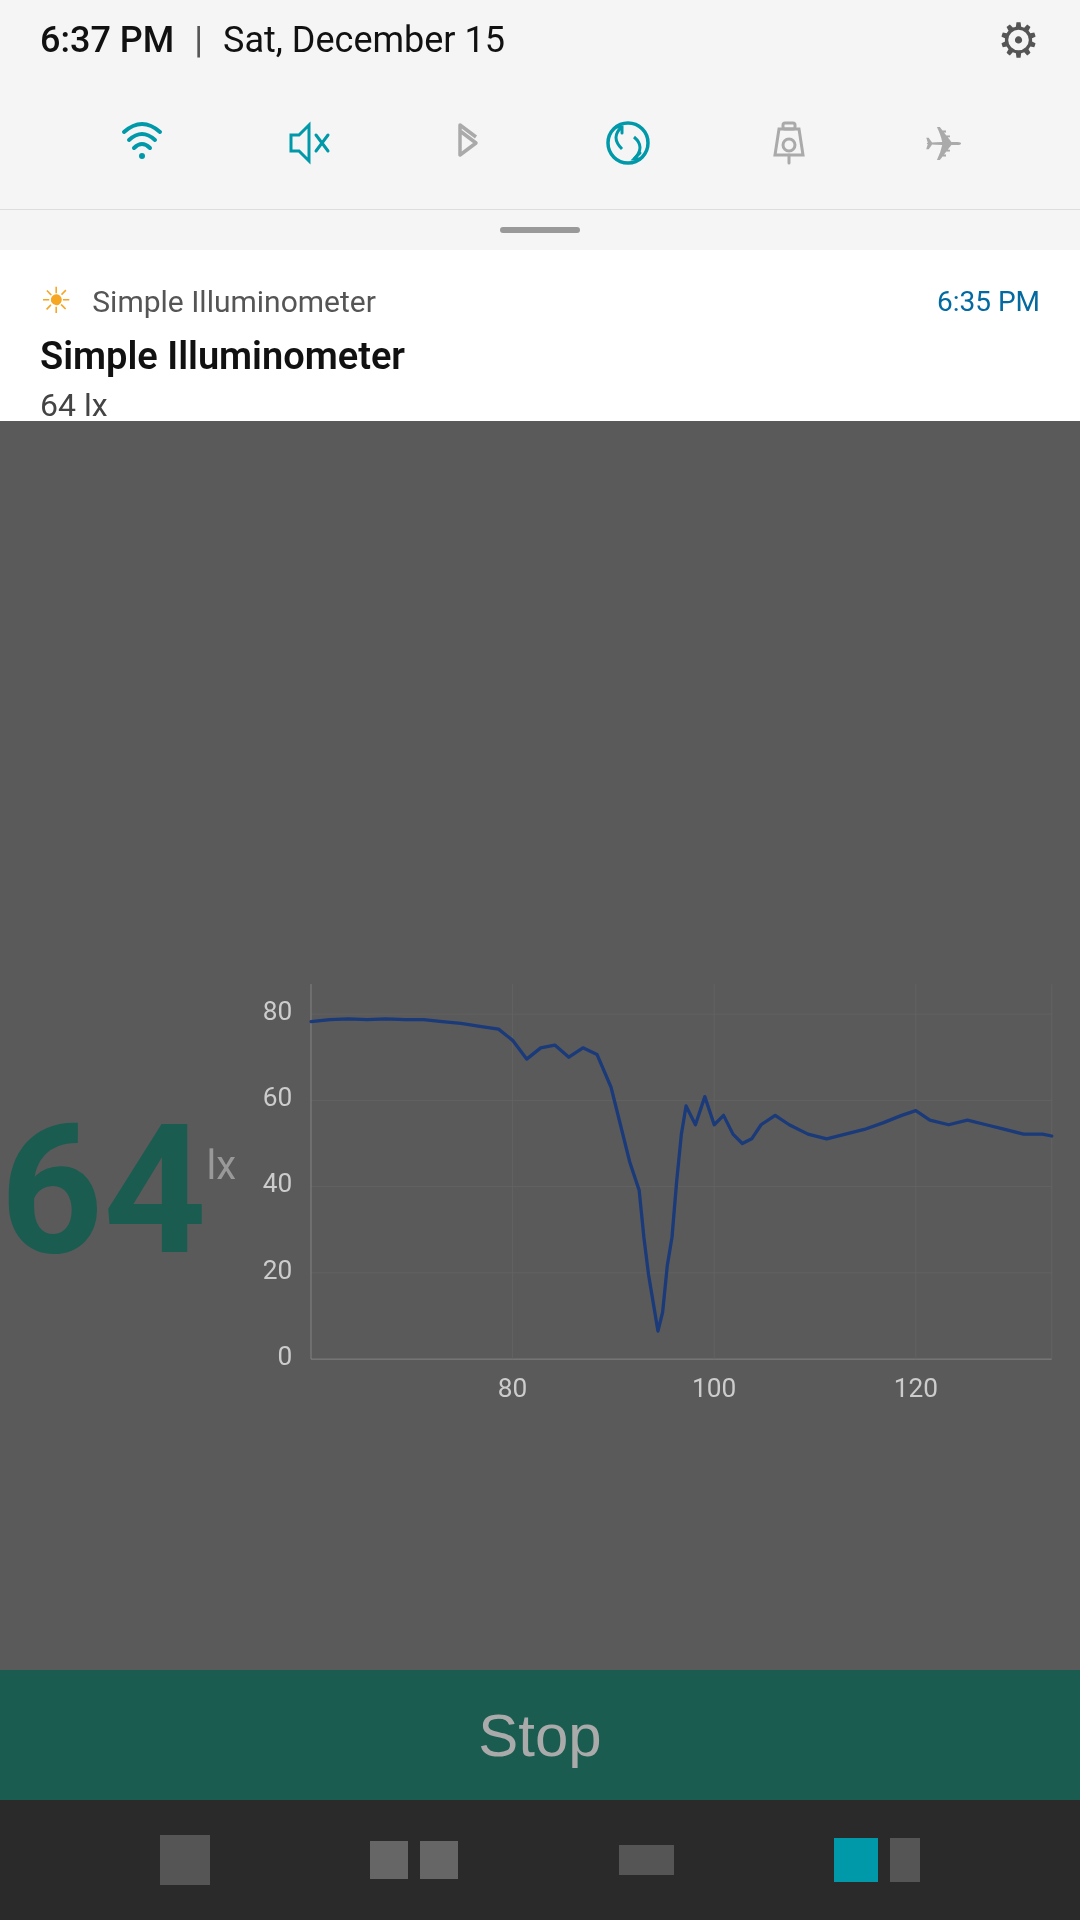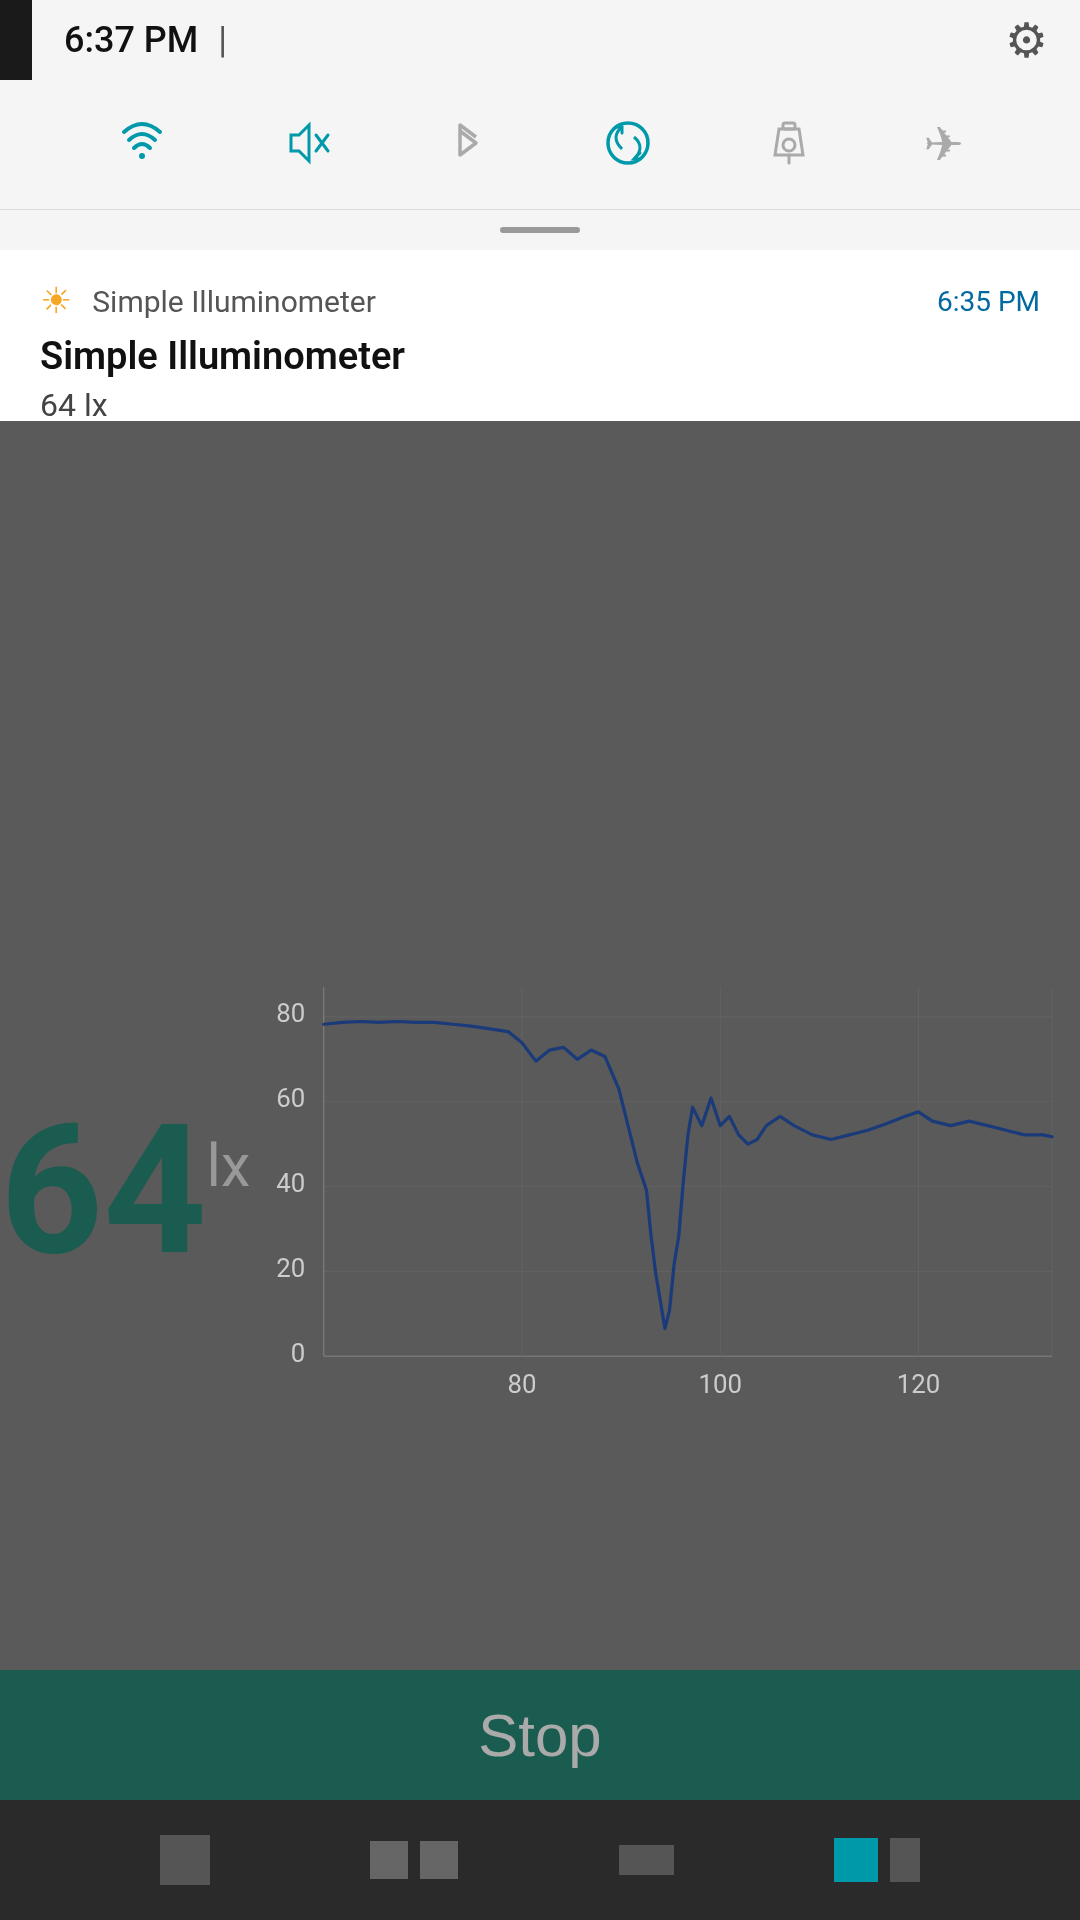--- a/index.html
+++ b/index.html
@@ -11,23 +11,22 @@
       font-family: 'Roboto', Arial, sans-serif;
       overflow: hidden;
       position: relative;
     }
 
     
     .status-bar {
       background: #f5f5f5;
       height: 80px;
       display: flex;
-      padding: 0 32px;
+      padding: 0 40px;
       justify-content: space-between;
-      margin-left: 32px;
     }
 
     .status-left {
       display: flex;
       align-items: center;
       gap: 20px;
     }
 
     .status-time {
       font-size: 36px;
@@ -157,21 +156,21 @@
 
     .lux-value {
       font-size: 180px;
       font-weight: 700;
       color: #1a5c50;
       margin-top: 40px;
       line-height: 1;
     }
 
     .lux-unit {
-      font-size: 59px;
+      font-size: 40px;
       color: #999;
       margin-top: 10px;
       margin-bottom: 20px;
     }
 
     
     .chart-container {
       width: 1000px;
       height: 620px;
       position: relative;
@@ -222,20 +221,21 @@
       align-items: center;
     }
   </style>
 </head>
 <body>
 
 <div class="status-bar">
   <div class="status-left">
     <span class="status-time">6:37 PM</span>
     <span class="status-divider">|</span>
+    <span class="status-date">Sat, December 15</span>
   </div>
   <div class="status-right">
     <span class="gear-icon">⚙</span>
   </div>
 </div>
 
 <div class="quick-settings">
 
   <span style="font-size:52px; color:#0099aa;">
     <svg width="52" height="52" viewBox="0 0 52 52" fill="none">

